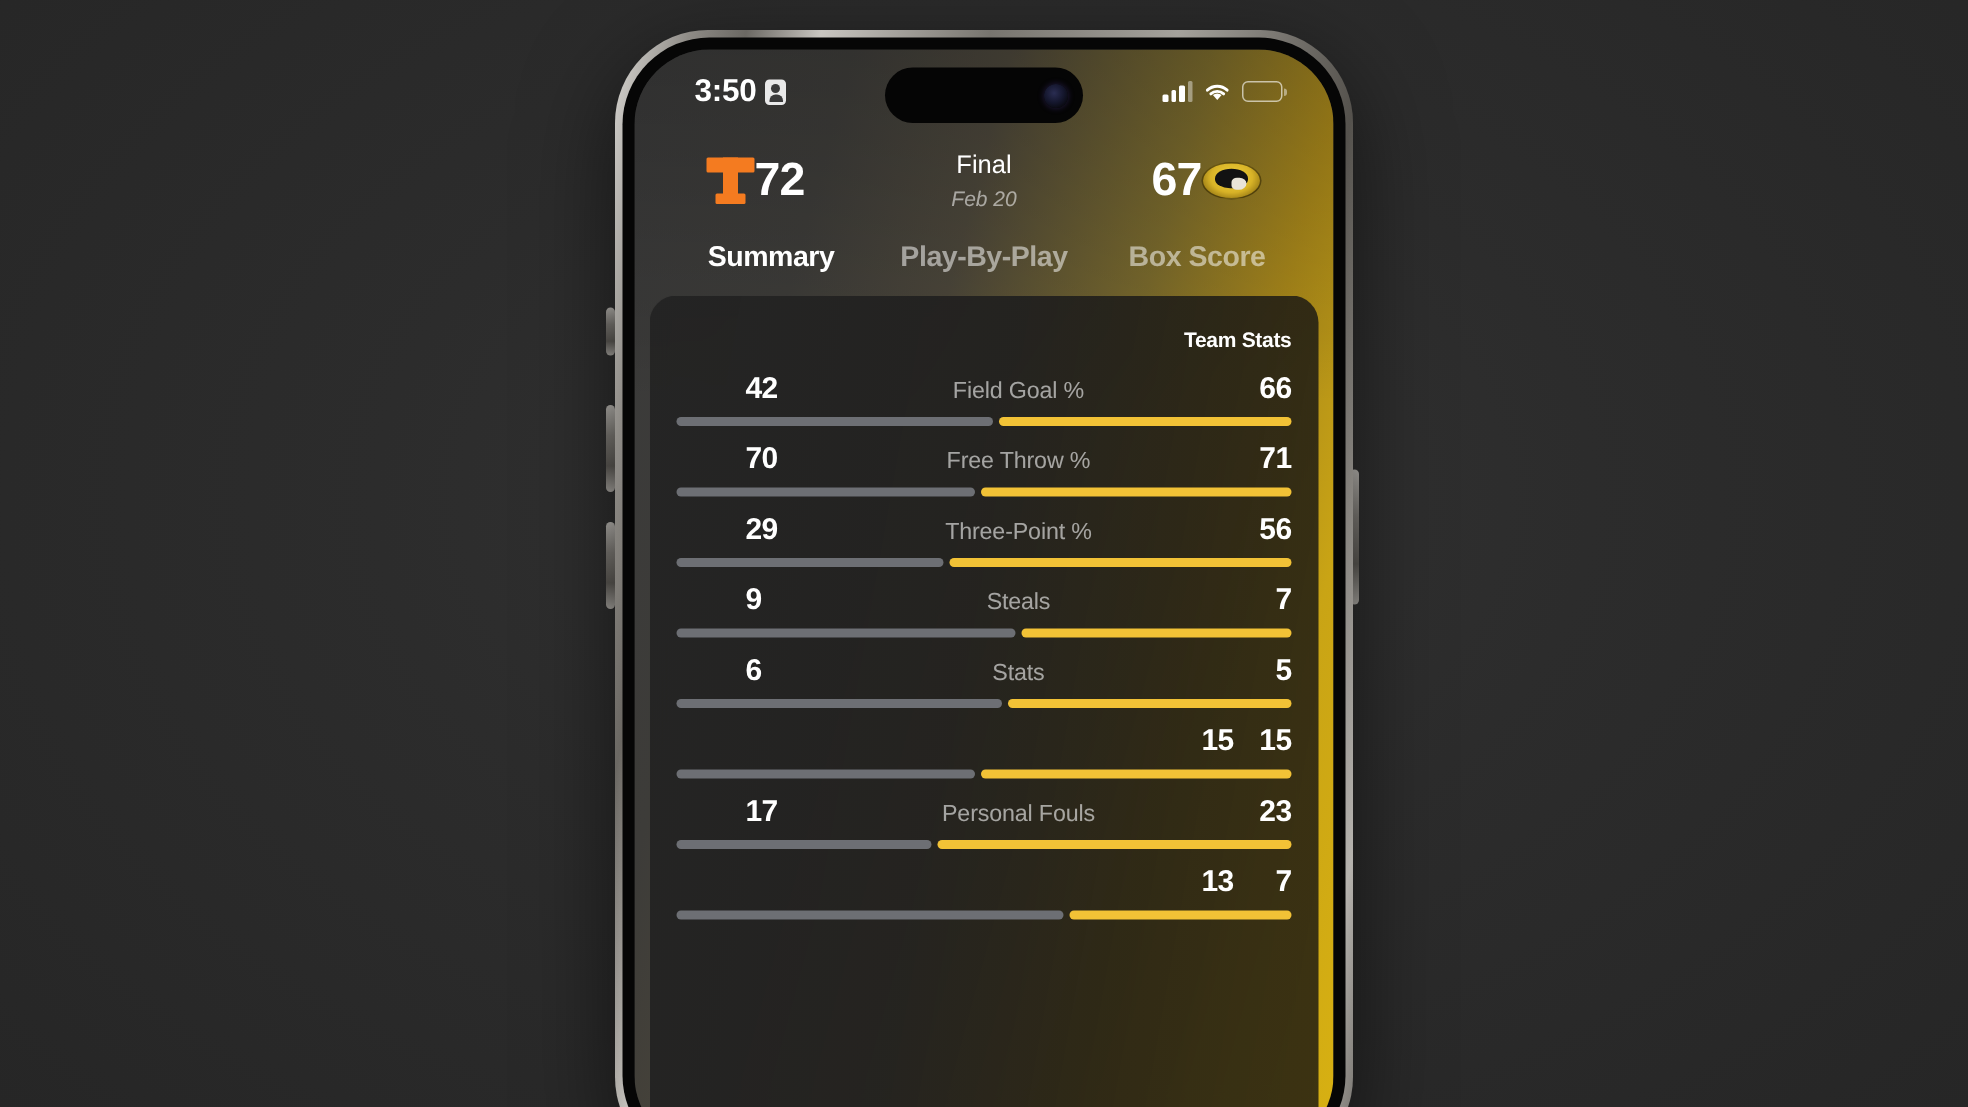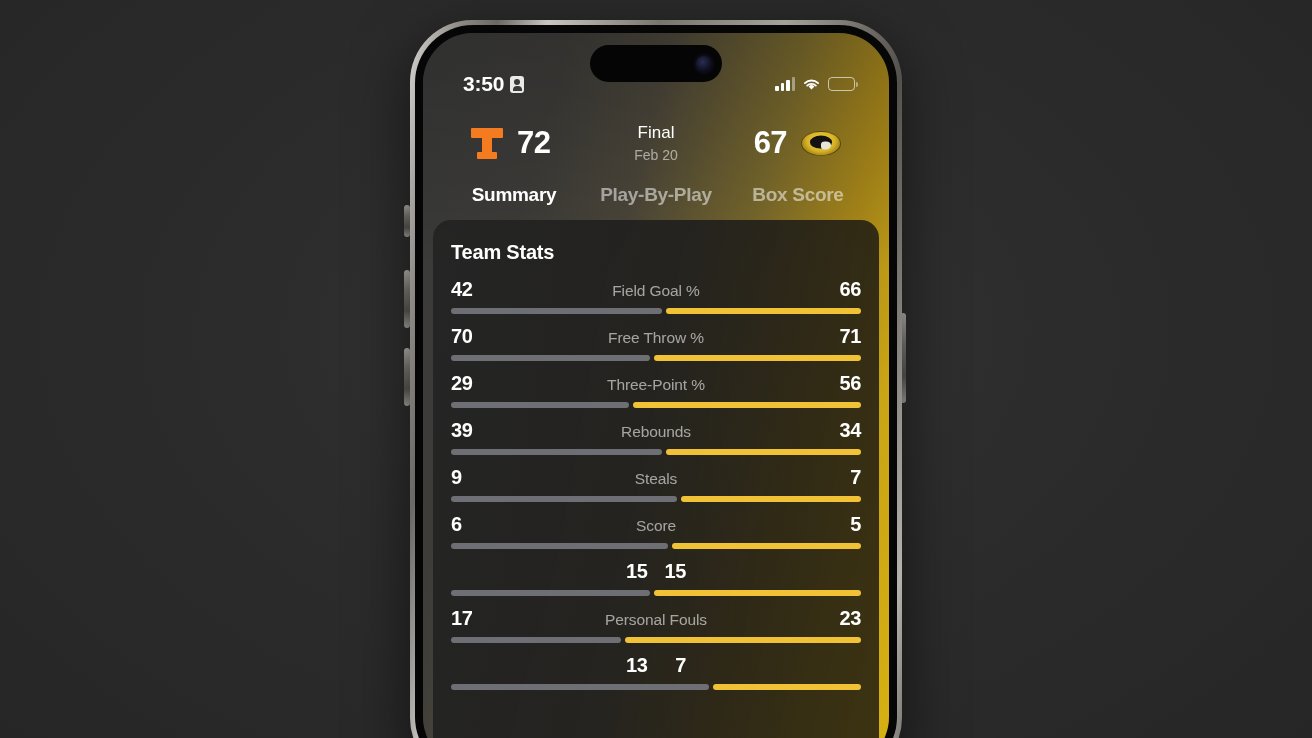--- a/index.html
+++ b/index.html
@@ -65,21 +65,20 @@
 
   
   .statusbar {
     position: relative;
     height: 56px;
     display: flex; align-items: center;
     justify-content: space-between;
     padding: 0 34px 0 40px;
     color: #fff;
     z-index: 5;
-    margin-top: 23px;
   }
   .sb-left { display: flex; align-items: center; gap: 6px; }
   .sb-time {
     font-size: 21px; font-weight: bold;
     letter-spacing: -0.2px;
     color: #ffffff;
   }
   .rec-badge {
     width: 14px; height: 17px;
     border-radius: 3px;
@@ -142,37 +141,38 @@
   }
 
   
   .scoreboard {
     position: relative;
     height: 62px;
     display: flex; align-items: center;
     padding: 0 48px;
     z-index: 4;
   }
-  .team { display: flex; align-items: center; gap: 14px; }
+  .team { display: flex; align-items: center; }
   .team.home { flex: 1; }
   .team.away { flex: 1; justify-content: flex-end; }
   .score {
     font-size: 31px; font-weight: bold;
     color: #ffffff;
     letter-spacing: -0.6px;
   }
   .mid { text-align: center; width: 118px; }
   .mid-status {
     font-size: 17px; font-weight: normal;
     color: #fff; line-height: 1.2;
   }
   .mid-date {
     font-size: 14px;
     color: rgba(255,255,255,0.55);
     margin-top: 3px;
+    font-style: italic;
   }
 
   
   .logo-ut {
     width: 32px; height: 34px;
     position: relative;
   }
   .logo-ut .bar {
     position: absolute; left: 0; top: 2px;
     width: 32px; height: 10px;
@@ -247,32 +247,33 @@
     overflow: hidden;
   }
   .card {
     background: linear-gradient(100deg, rgba(36,36,36,0.97) 0%, rgba(34,33,31,0.96) 45%, rgba(38,34,22,0.93) 72%, rgba(44,38,18,0.90) 100%);
     border-radius: 18px;
     padding: 8px 18px 14px 18px;
     height: 100%;
     backdrop-filter: blur(6px);
   }
   .card-title {
-    text-align: left;
-    font-size: 20px;
+    text-align: right;
+    font-size: 14px;
     font-weight: bold;
     color: #ffffff;
     padding: 13px 0 10px 0;
     letter-spacing: -0.2px;
   }
   .stat-row { padding: 4px 0 7px 0; }
   .stat-head {
     display: flex; align-items: baseline;
-    justify-content: center;
+    justify-content: flex-end;
     margin-bottom: 7px;
+    margin-left: 46px;
   }
   .stat-val {
     font-size: 20px;
     font-weight: bold;
     color: #ffffff;
     letter-spacing: -0.4px;
     min-width: 30px;
   }
   .stat-val.right { text-align: right; }
   .stat-label {
@@ -398,44 +399,33 @@
                     <span class="stat-label">Three-Point %</span>
                     <span class="stat-val right">56</span>
                   </div>
                   <div class="bar-wrap">
                     <div class="bar left" style="width: 43.5%; background: rgb(109, 111, 116);"></div>
                     <div class="bar right" style="flex: 1 1 0%; background: rgb(242, 194, 54);"></div>
                   </div>
                 </div>
                 <div class="stat-row">
                   <div class="stat-head">
-                    <span class="stat-val">39</span>
-                    <span class="stat-label">Rebounds</span>
-                    <span class="stat-val right">34</span>
-                  </div>
-                  <div class="bar-wrap">
-                    <div class="bar left" style="width: 51.5%; background: rgb(109, 111, 116);"></div>
-                    <div class="bar right" style="flex: 1 1 0%; background: rgb(242, 194, 54);"></div>
-                  </div>
-                </div>
-                <div class="stat-row">
-                  <div class="stat-head">
                     <span class="stat-val">9</span>
                     <span class="stat-label">Steals</span>
                     <span class="stat-val right">7</span>
                   </div>
                   <div class="bar-wrap">
                     <div class="bar left" style="width: 55%; background: rgb(109, 111, 116);"></div>
                     <div class="bar right" style="flex: 1 1 0%; background: rgb(242, 194, 54);"></div>
                   </div>
                 </div>
                 <div class="stat-row">
                   <div class="stat-head">
                     <span class="stat-val">6</span>
-                    <span class="stat-label">Score</span>
+                    <span class="stat-label">Stats</span>
                     <span class="stat-val right">5</span>
                   </div>
                   <div class="bar-wrap">
                     <div class="bar left" style="width: 53%; background: rgb(109, 111, 116);"></div>
                     <div class="bar right" style="flex: 1 1 0%; background: rgb(242, 194, 54);"></div>
                   </div>
                 </div>
                 <div class="stat-row">
                   <div class="stat-head">
                     <span class="stat-val">15</span>

